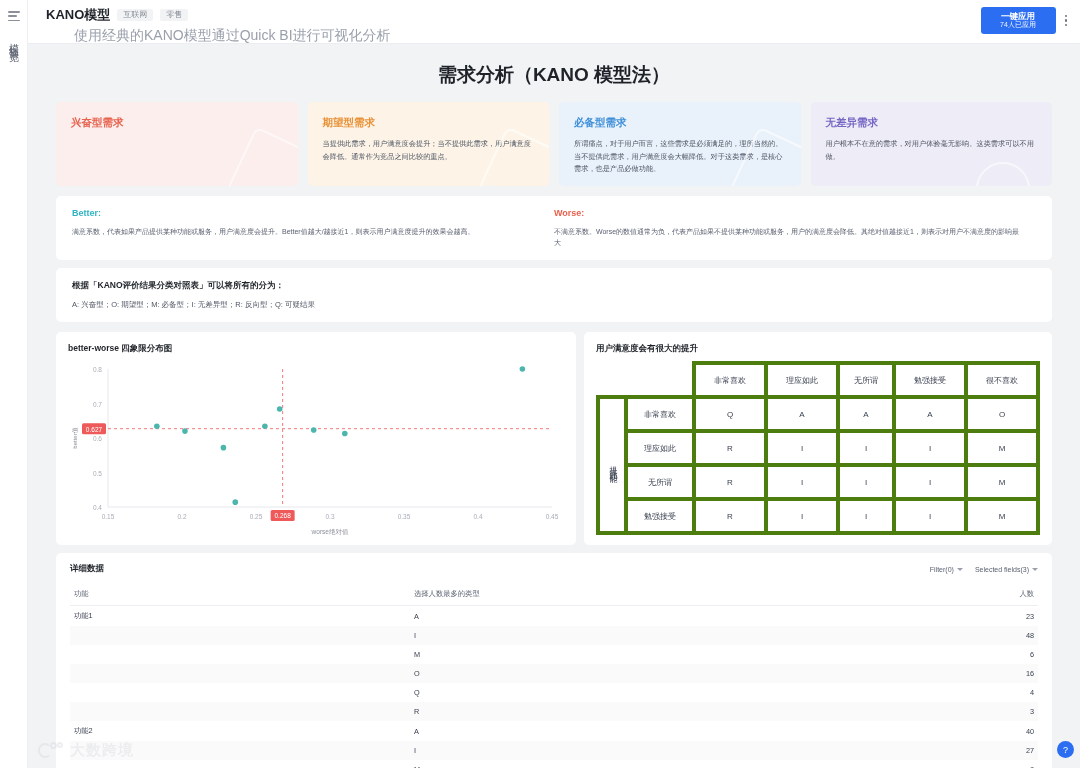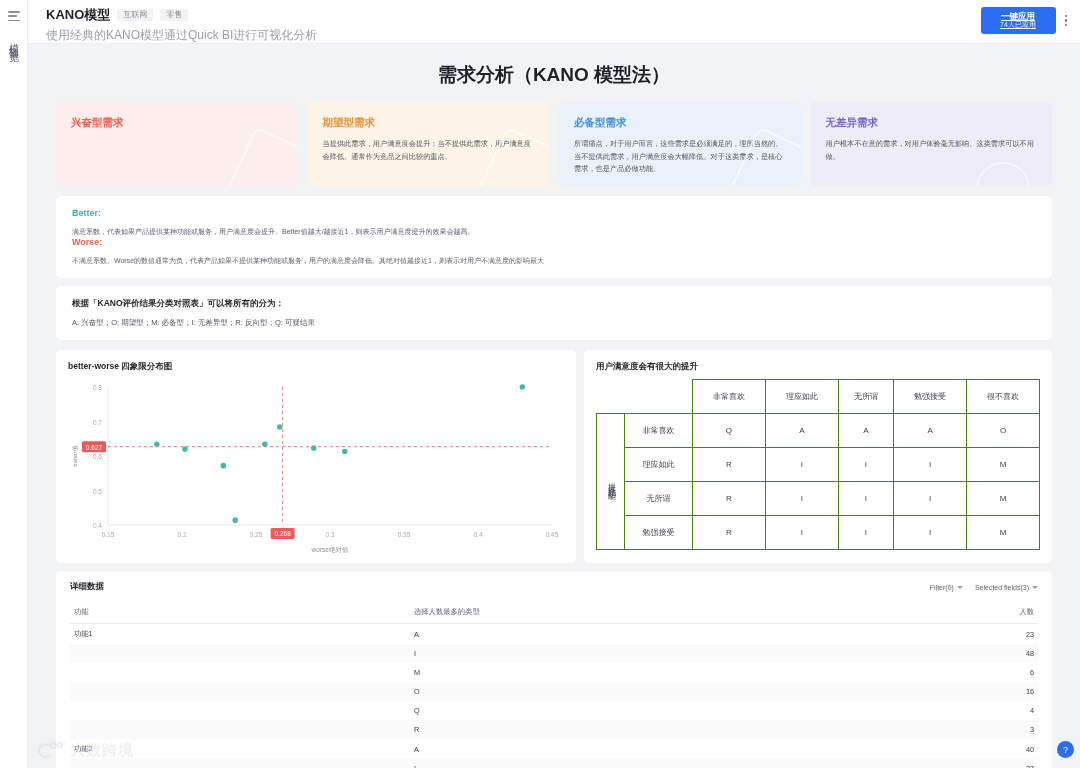--- a/index.html
+++ b/index.html
@@ -36,28 +36,27 @@
     height: 44px; display:flex; align-items:flex-start;
     padding: 6px 10px 0 18px; position:relative; flex:none;
   }
   .hdr-left { display:flex; flex-direction:column; gap:3px; }
   .hdr-titlerow { display:flex; align-items:center; gap:7px; }
   .hdr-title { font-size:13px; font-weight:700; color:#1f2329; }
   .tag {
     font-size:8px; color:#8a8f99; background:#f2f3f5;
     border-radius:2px; padding:2px 6px; line-height:1;
   }
-  .hdr-sub { font-size:12px; color:#9aa0ab; }
+  .hdr-sub { font-size:14px; color:#9aa0ab;margin-left:28px; }
   .hdr-right { position:absolute; right:10px; top:7px; display:flex; align-items:center; gap:6px; }
   .apply-btn {
     background:#2c6ef2; color:#fff; border:none; border-radius:3px;
     width:75px; height:27px; cursor:pointer;
     display:flex; flex-direction:column; align-items:center; justify-content:center;
     line-height:1.15;
-    text-decoration:underline;
   }
   .apply-btn .l1 { font-size:8.5px; font-weight:600; }
   .apply-btn .l2 { font-size:7px; opacity:.92; }
   .kebab { display:flex; flex-direction:column; gap:2px; padding:4px 3px; cursor:pointer; }
   .kebab i { width:2.5px; height:2.5px; border-radius:50%; background:#6b7280; display:block; }
 
   
   .body { flex:1; overflow:hidden; padding: 0; background:#f2f3f5; position:relative; }
   .page-title {
     text-align:center; font-size:19px; font-weight:700; color:#1f2329;
@@ -82,21 +81,21 @@
     transform:rotate(25deg); opacity:.8;
   }
   .card .deco2 {
     position:absolute; right:22px; bottom:-30px; width:54px; height:54px;
     border:2px solid rgba(255,255,255,.6); border-radius:50%;
   }
 
   
   .bw-panel {
     margin: 10px 28px 0; background:#fff; border-radius:5px;
-    display:flex; padding: 12px 16px; flex-direction: column;
+    display:flex; padding: 12px 16px;
   }
   .bw-col { flex:1; padding-right:16px; }
   .bw-col h5 { font-size:9px; font-weight:700; margin-bottom:8px; }
   .bw-better h5 { color:#2fb3c4; }
   .bw-worse  h5 { color:#e8614d; }
   .bw-col p { font-size:7px; color:#5a6170; line-height:1.6; }
 
   
   .legend-panel {
     margin: 8px 28px 0; background:#fff; border-radius:5px; padding: 12px 16px;
@@ -110,21 +109,21 @@
   .chart-left { width:520px; flex:none; }
   .chart-right { flex:1; }
   .chart-title { font-size:8.5px; font-weight:700; color:#1f2329; margin-bottom:4px; }
 
   .plot-wrap { position:relative; width:100%; height:178px; }
   .plot-svg { display:block; }
 
   
   .kano-table { width:100%; border-collapse:collapse; margin-top:6px; }
   .kano-table td, .kano-table th {
-    border:1px solid #4d7c0f; height:34px; text-align:center;
+    border:4px solid #4d7c0f; height:34px; text-align:center;
     font-size:8px; font-weight:400; color:#3a4150;
   }
   .kano-table th { color:#3a4150; font-weight:400; font-size:8px; }
   .kano-table .corner { border:none; }
   .kano-table .rowlabel { font-size:8px; color:#3a4150; width:68px; }
   .kano-table .vlabel {
     width:28px; font-size:8px; color:#3a4150;
     writing-mode: vertical-rl; text-orientation: upright; letter-spacing:2px;
   }
   .v-Q { color:#b9bec7; } .v-A { color:#f19233; } .v-O { color:#2fb3a0; }

